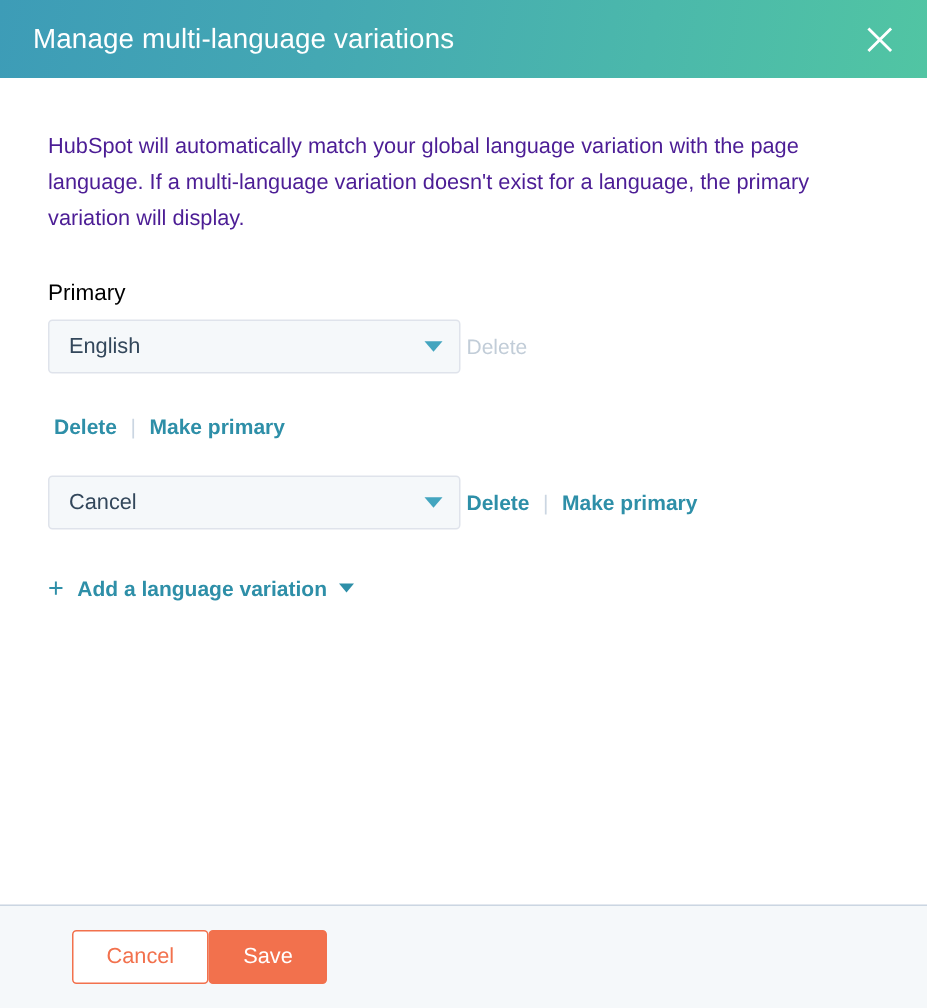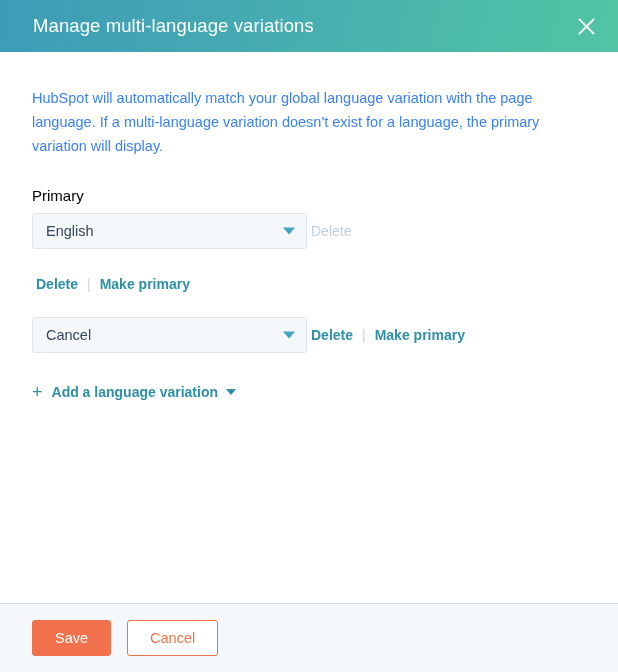--- a/index.html
+++ b/index.html
@@ -25,21 +25,21 @@
   }
 
   
   .modal-header {
     position: relative;
     height: 52px;
     flex: 0 0 52px;
     background: linear-gradient(100deg, #3d9cb7 0%, #44a8b3 35%, #4bb8ab 70%, #51c5a3 100%);
     display: flex;
     align-items: center;
-    padding: 0 24px 0 33px;
+    padding: 0 24px 0 22px;
     box-sizing: border-box;
   }
   .modal-title {
     color: #ffffff;
     font-size: 18.5px;
     font-weight: 500;
     letter-spacing: 0.1px;
     line-height: 1;
     white-space: nowrap;
   }
@@ -61,21 +61,21 @@
   .close-button svg { display: block; }
 
   
   .modal-body {
     flex: 1 1 auto;
     padding: 34px 32px 0 32px;
     box-sizing: border-box;
     overflow: hidden;
   }
   .description {
-    color: #3b82f6;
+    color: #4c1d95;
     font-size: 14.5px;
     line-height: 24px;
     max-width: 545px;
     margin: 0 0 30px 0;
     font-weight: 400;
   }
 
   .field-label {
     color: #000000;
     font-size: 15px;
@@ -272,17 +272,17 @@
     
     <div class="add-link">
       <span class="add-plus">+</span>
       <span>Add a language variation</span>
       <span class="add-caret"></span>
     </div>
 
   </div>
 
   <div class="modal-footer">
+    <button class="btn btn-secondary">Cancel</button>
     <button class="btn btn-primary">Save</button>
-    <button class="btn btn-secondary">Cancel</button>
   </div>
 
 </div>
 
 </body></html>

